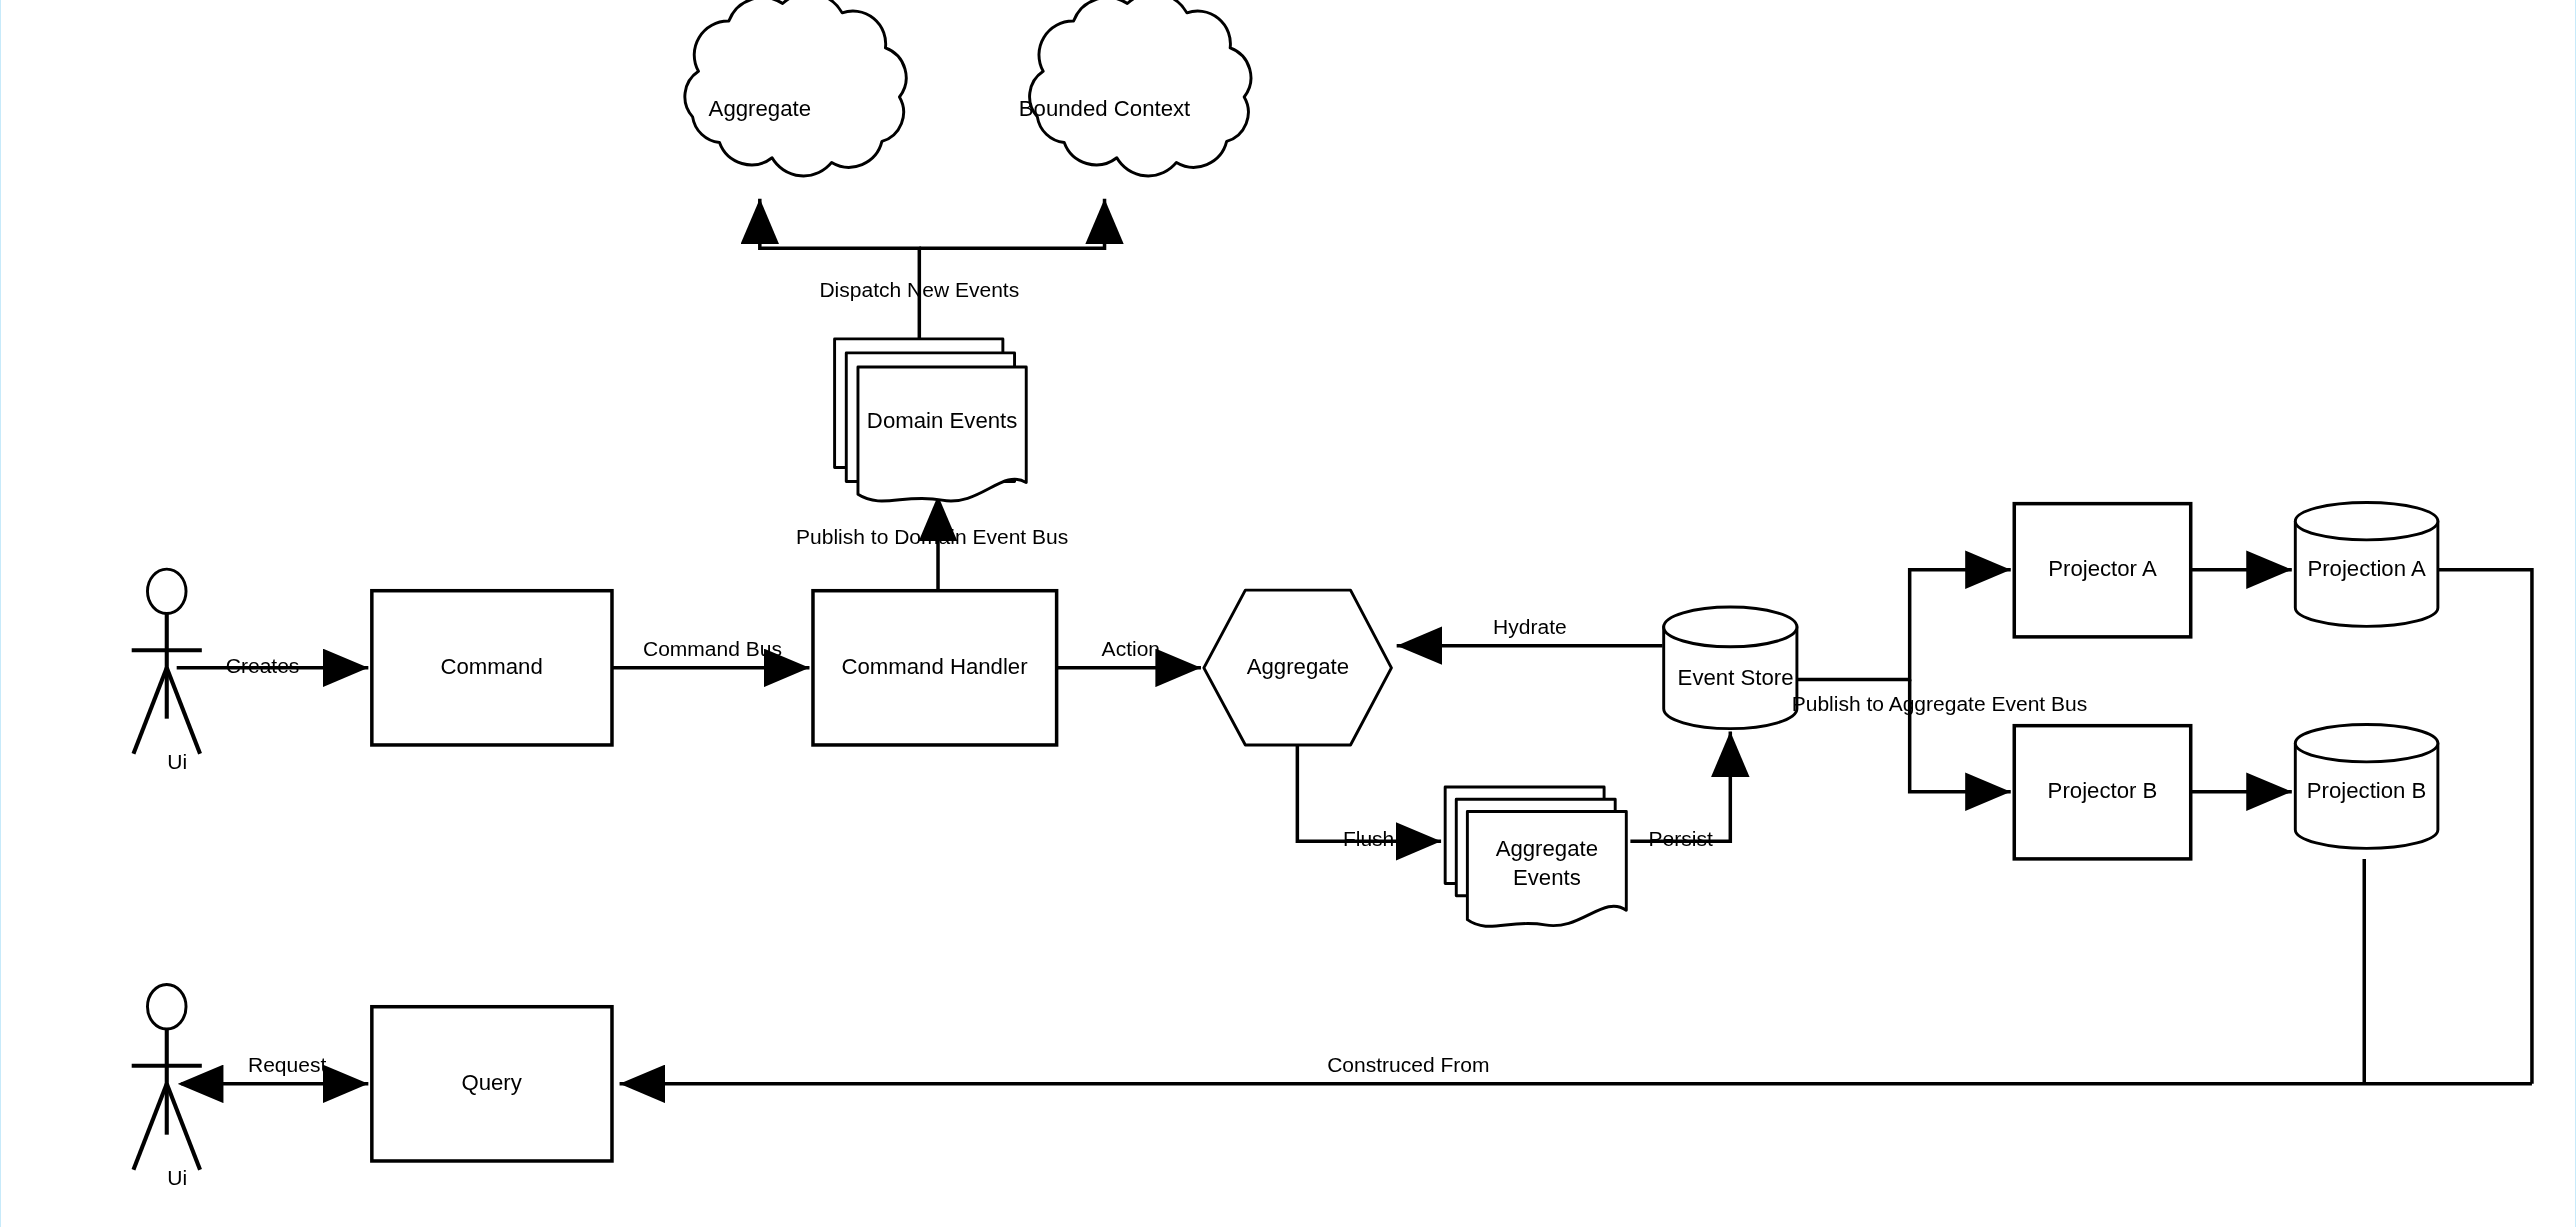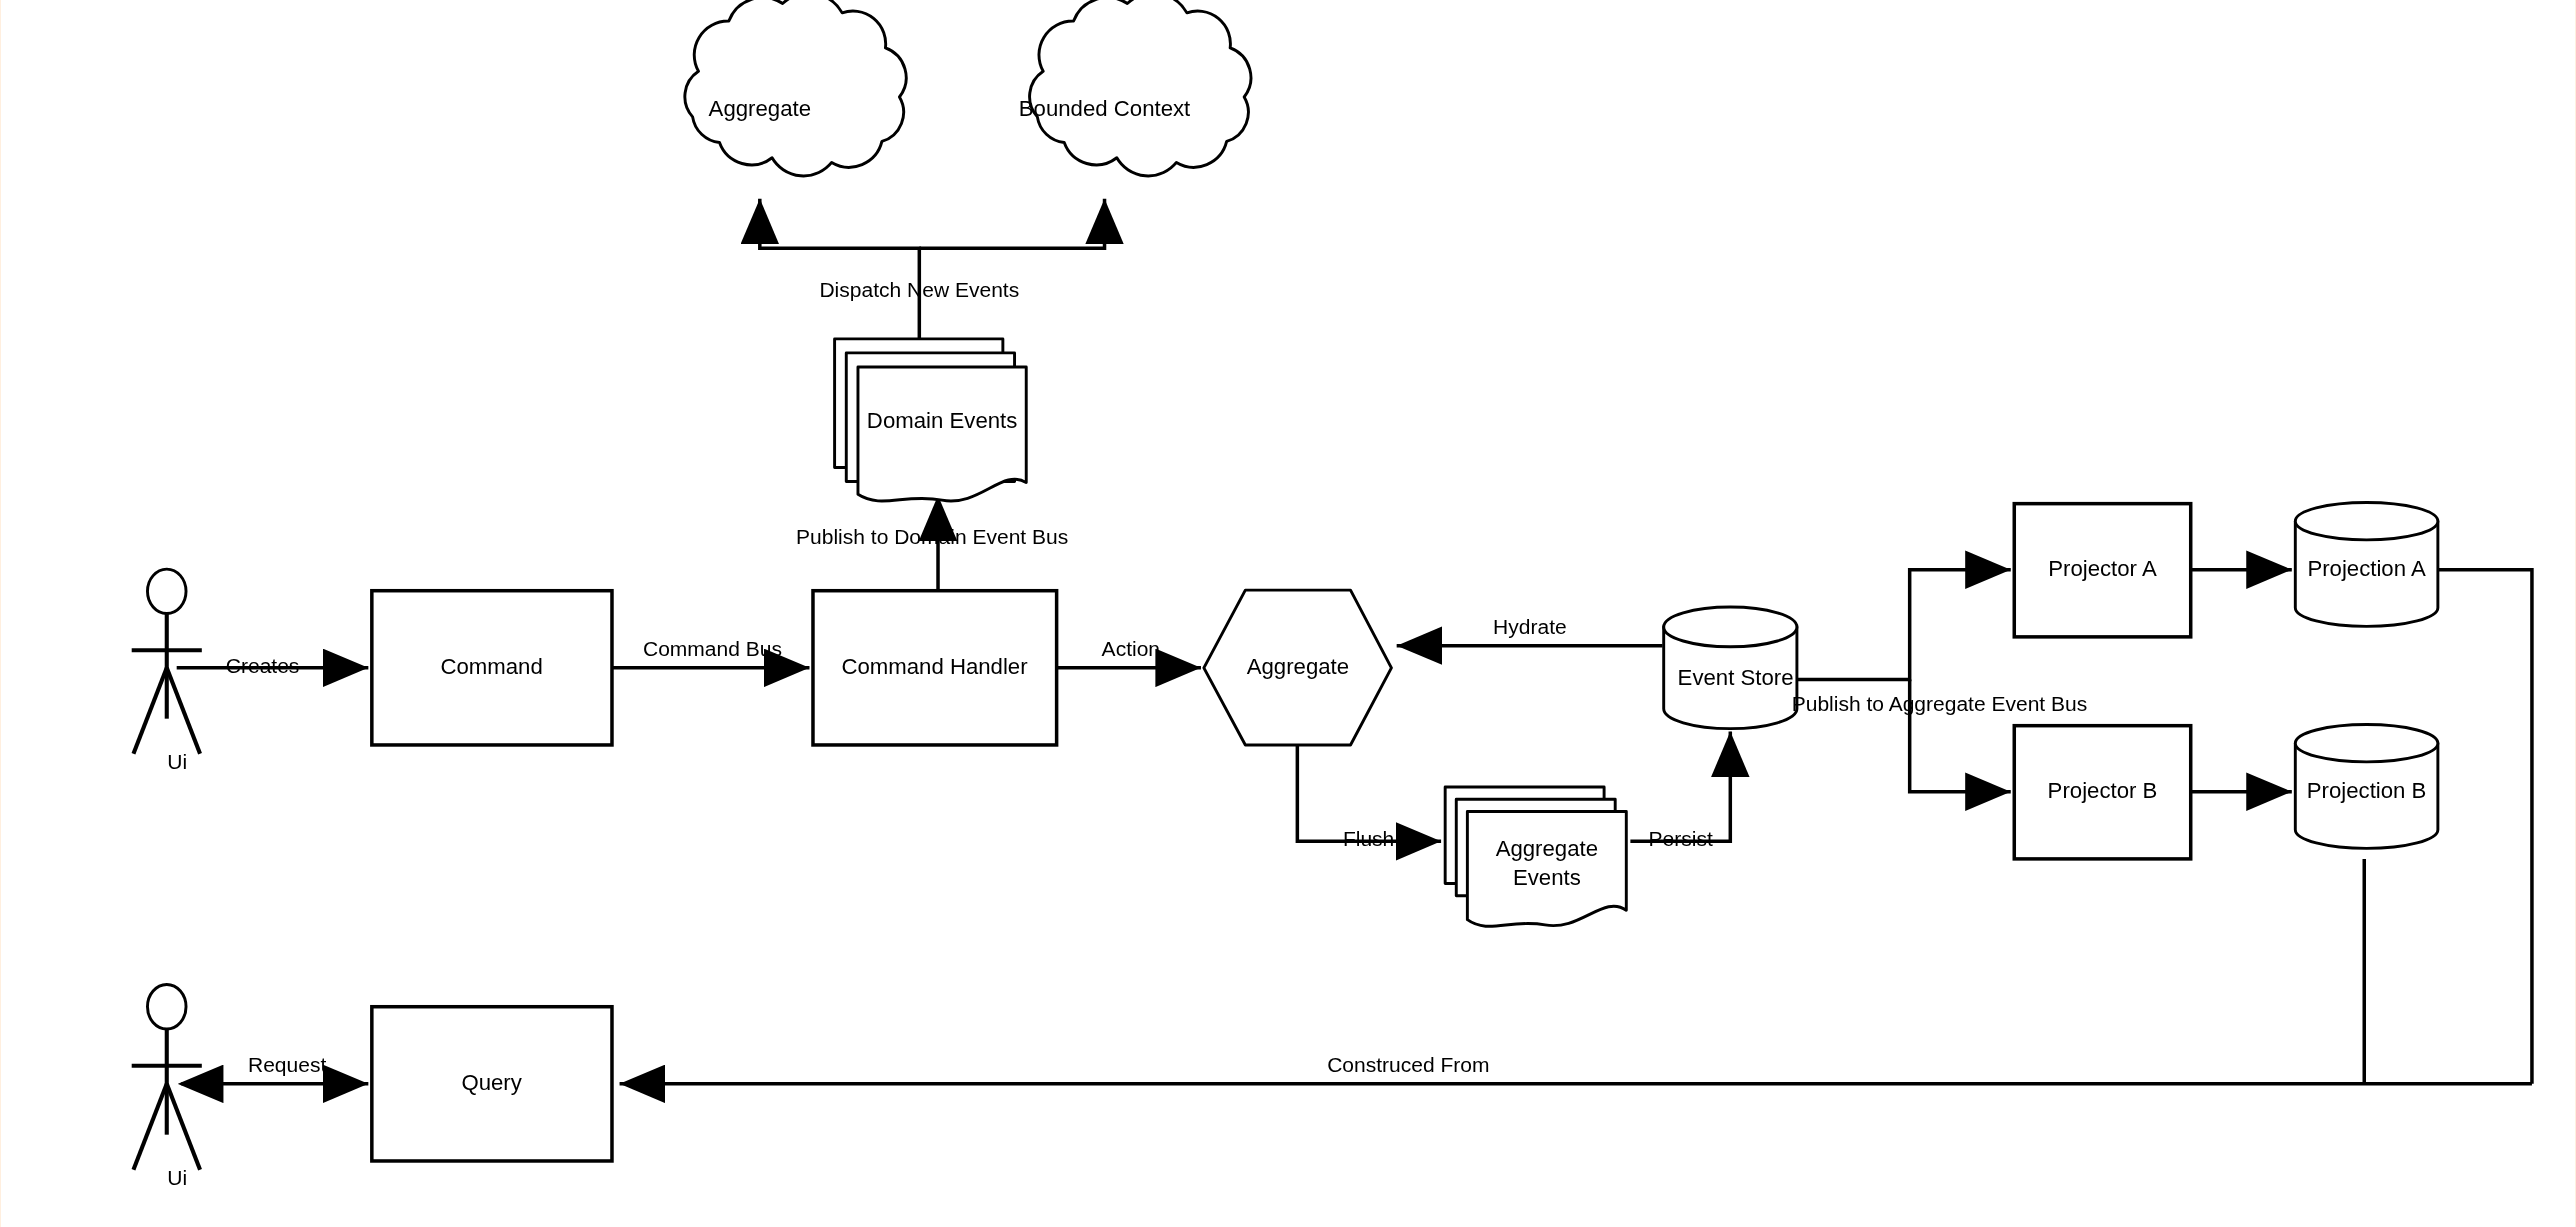--- a/index.html
+++ b/index.html
@@ -8,21 +8,21 @@
     padding: 0;
     background: #ffffff;
   }
   body {
     font-family: "Liberation Sans", sans-serif;
   }
   #canvas-wrap {
     position: relative;
     width: 2576px;
     height: 1227px;
-    background: #fdba74;
+    background: #0ea5e9;
     overflow: hidden;
   }
   svg#diagram {
     display: block;
     width: 2576px;
     height: 1227px;
   }
   .shape-stroke {
     fill: #ffffff;
     stroke: #000000;

